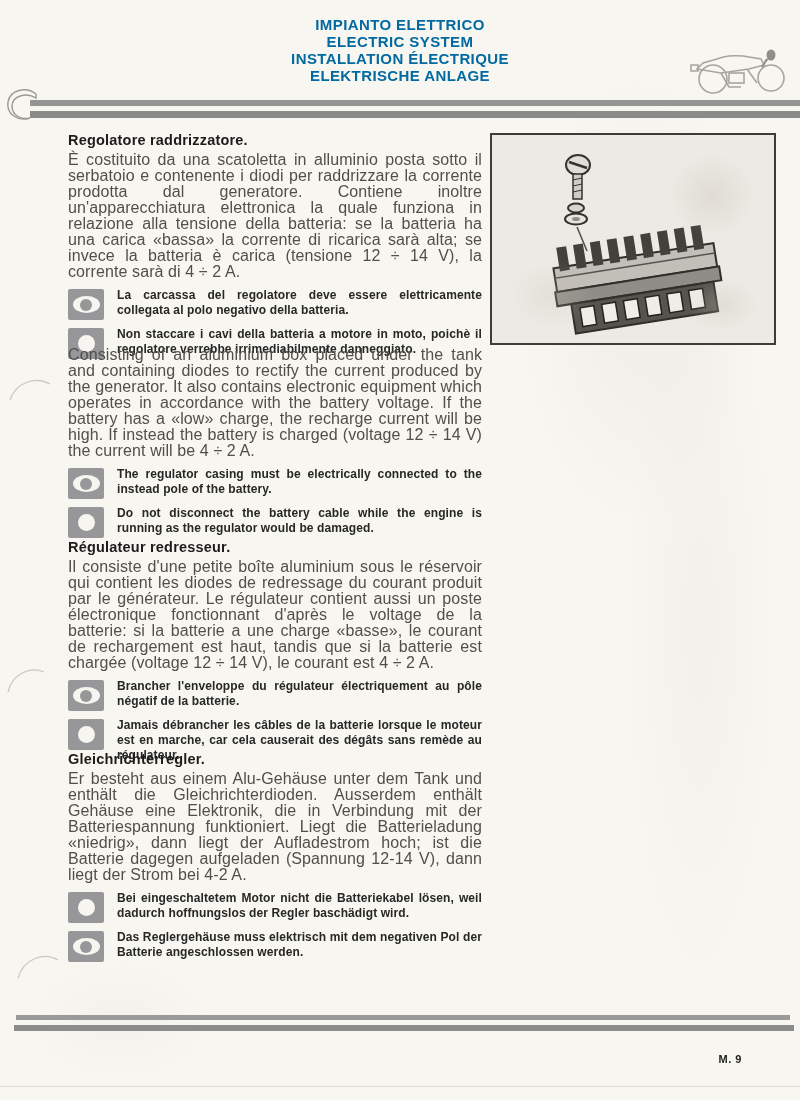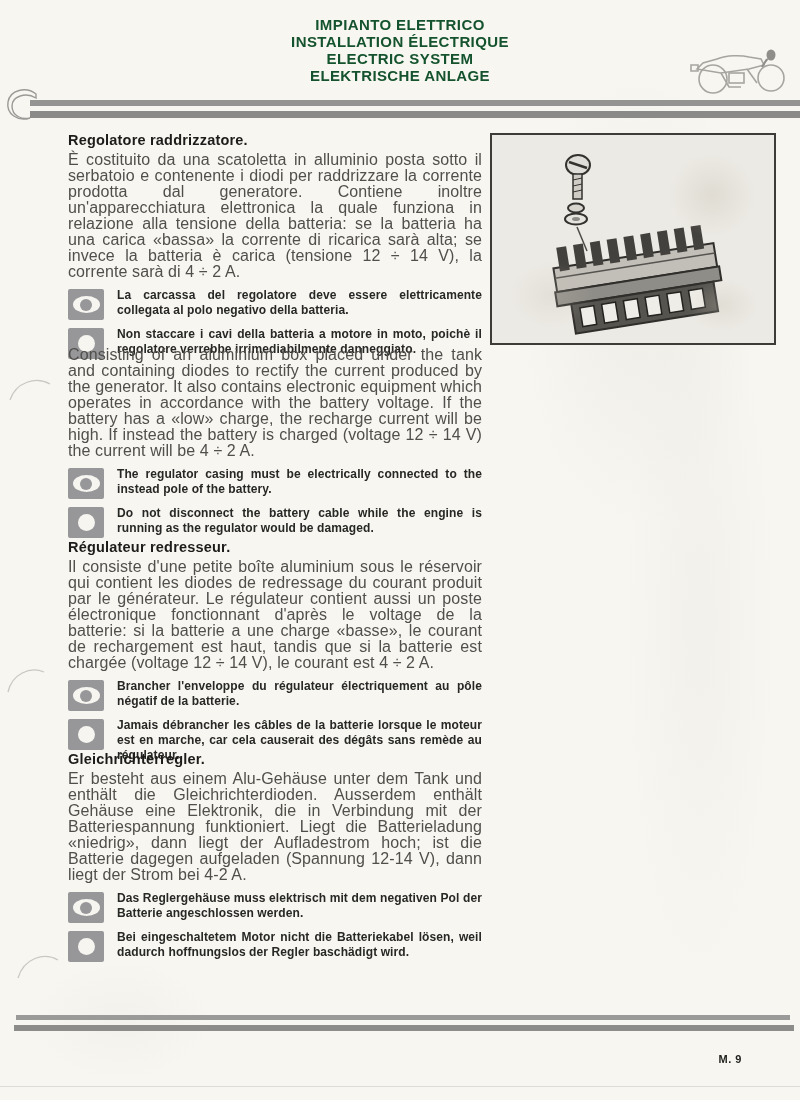--- a/index.html
+++ b/index.html
@@ -13,21 +13,21 @@
     position:absolute;inset:0;pointer-events:none;
     background:
       radial-gradient(closest-side at 640px 300px, rgba(205,198,185,0.18), transparent 75%),
       radial-gradient(closest-side at 700px 620px, rgba(205,198,185,0.12), transparent 75%),
       radial-gradient(closest-side at 120px 1020px, rgba(205,198,185,0.10), transparent 75%);
   }
   
   .page-header{
     position:absolute;top:16px;left:0;width:100%;
     text-align:center;font-weight:bold;font-size:15px;line-height:17px;
-    letter-spacing:0.4px;color:#14532d;
+    letter-spacing:0.4px;color:#0369a1;
   }
   .moto{position:absolute;left:683px;top:38px;width:106px;height:58px;}
   .rule{position:absolute;background:#8f8f8e;}
   .rule-top-1{top:100px;left:30px;right:0;height:6px;background:#949492;}
   .rule-top-2{top:111px;left:30px;right:0;height:7px;background:#8a8a88;}
   .rule-bot-1{top:1015px;left:16px;right:10px;height:5px;background:#9a9a98;}
   .rule-bot-2{top:1025px;left:14px;right:6px;height:6px;background:#8c8c8a;}
   .page-edge{position:absolute;top:1086px;left:0;width:800px;height:1px;background:#dcdbd5;}
   .curl{position:absolute;pointer-events:none;}
   
@@ -72,22 +72,22 @@
     font-size:11px;font-weight:bold;color:#222220;letter-spacing:0.5px;
   }
 </style>
 </head>
 <body>
 
 <div class="paper-stains"></div>
 
 <div class="page-header">
   <div>IMPIANTO ELETTRICO</div>
+  <div>ELECTRIC SYSTEM</div>
   <div>INSTALLATION ÉLECTRIQUE</div>
-  <div>ELECTRIC SYSTEM</div>
   <div>ELEKTRISCHE ANLAGE</div>
 </div>
 
 <svg class="moto" viewBox="0 0 106 58">
   <g fill="none" stroke="#a6a5a0" stroke-width="1.6">
     <circle cx="30" cy="41" r="14"></circle>
     <circle cx="88" cy="40" r="13"></circle>
     <path d="M14,31 L20,25 L34,21 C44,17 58,17 66,19 L78,21 L81,27 L66,31 L38,35 Z"></path>
     <path d="M38,35 L46,49 L58,49"></path>
     <path d="M64,31 L74,45"></path>
@@ -213,30 +213,30 @@
       </div>
     <div class="warn-text">Jamais débrancher les câbles de la batterie lorsque le moteur est en marche, car cela causerait des dégâts sans remède au régulateur.</div>
   </div>
 </div>
 
 <div class="section sec-de">
   <h3>Gleichrichterregler.</h3>
   <p>Er besteht aus einem Alu-Gehäuse unter dem Tank und enthält die Gleichrichterdioden. Ausserdem enthält Gehäuse eine Elektronik, die in Verbindung mit der Batteriespannung funktioniert. Liegt die Batterieladung «niedrig», dann liegt der Aufladestrom hoch; ist die Batterie dagegen aufgeladen (Spannung 12-14 V), dann liegt der Strom bei 4-2 A.</p>
   <div class="warning">
     <div class="warn-icon">
+        <div class="dot"></div>
+      </div>
+    <div class="warn-text">Bei eingeschaltetem Motor nicht die Batteriekabel lösen, weil dadurch hoffnungslos der Regler baschädigt wird.</div>
+  </div>
+  <div class="warning">
+    <div class="warn-icon">
         <div class="eye">
           <div class="eye-pupil"></div>
         </div>
       </div>
     <div class="warn-text">Das Reglergehäuse muss elektrisch mit dem negativen Pol der Batterie angeschlossen werden.</div>
-  </div>
-  <div class="warning">
-    <div class="warn-icon">
-        <div class="dot"></div>
-      </div>
-    <div class="warn-text">Bei eingeschaltetem Motor nicht die Batteriekabel lösen, weil dadurch hoffnungslos der Regler baschädigt wird.</div>
   </div>
 </div>
 
 <div class="rule rule-bot-1"></div>
 <div class="rule rule-bot-2"></div>
 <div class="page-number">M. 9</div>
 <div class="page-edge"></div>
 
 </body></html>

